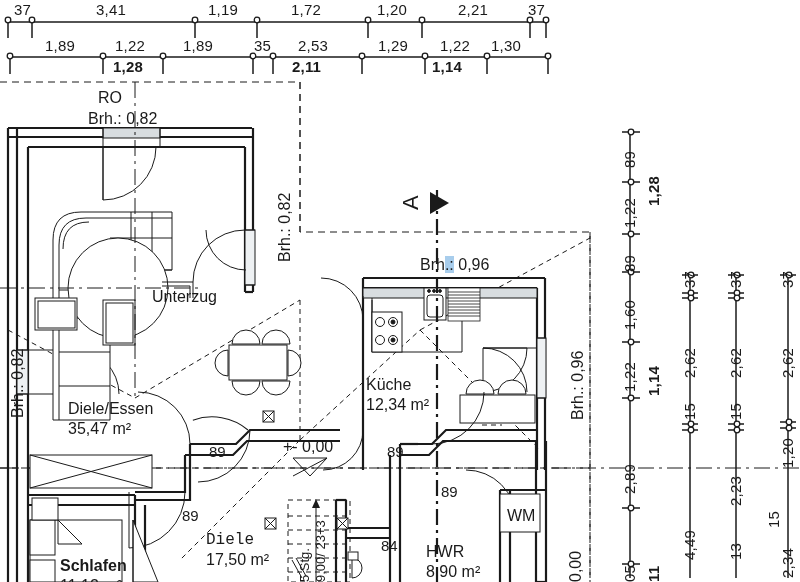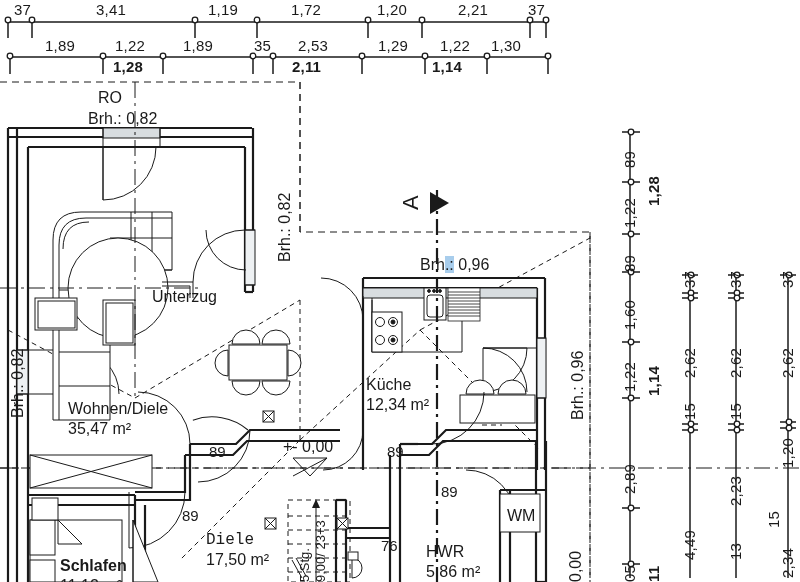--- a/index.html
+++ b/index.html
@@ -551,40 +551,40 @@
 <div class="lbl roomname" style="left:88px;top:111px;">Brh.: 0,82</div>
 
 <div class="lbl roomname vert" style="left:277px;top:262px;transform:rotate(-90deg);">Brh.: 0,82</div>
 <div class="lbl roomname vert" style="left:10px;top:418px;transform:rotate(-90deg);">Brh.: 0,82</div>
 <div class="lbl roomname vert" style="left:570px;top:420px;transform:rotate(-90deg);">Brh.: 0,96</div>
 
 <div class="lbl roomname" style="left:420px;top:257px;"><span>Brh</span><span class="sel">.:</span><span> 0,96</span></div>
 
 <div class="lbl roomname" style="left:152px;top:289px;">Unterzug</div>
 
-<div class="lbl roomname" style="left:68px;top:401px;">Wohnen/Diele</div>
+<div class="lbl roomname" style="left:68px;top:401px;">Diele/Essen</div>
 <div class="lbl roomarea" style="left:68px;top:421px;">35,47 m²</div>
 
 <div class="lbl roomname" style="left:366px;top:377px;">Küche</div>
 <div class="lbl roomarea" style="left:366px;top:397px;">12,34 m²</div>
 
 <div class="lbl roomname" style="left:206px;top:532px;font-family:Liberation Mono, monospace;">Diele</div>
 <div class="lbl roomarea" style="left:206px;top:552px;">17,50 m²</div>
 
 <div class="lbl roomname" style="left:426px;top:544px;">HWR</div>
-<div class="lbl roomarea" style="left:426px;top:564px;">5,86 m²</div>
+<div class="lbl roomarea" style="left:426px;top:564px;">8,90 m²</div>
 
 <div class="lbl roomname" style="left:60px;top:558px;font-weight:bold;">Schlafen</div>
 <div class="lbl roomarea" style="left:60px;top:578px;">11,12 m²</div>
 
 <div class="lbl small" style="left:209px;top:444px;">89</div>
 <div class="lbl small" style="left:387px;top:444px;">89</div>
 <div class="lbl small" style="left:182px;top:508px;">89</div>
 <div class="lbl small" style="left:441px;top:484px;">89</div>
-<div class="lbl small" style="left:381px;top:538px;">76</div>
+<div class="lbl small" style="left:381px;top:538px;">84</div>
 
 <div class="lbl roomname" style="left:283px;top:439px;">+- 0,00</div>
 <div class="lbl roomname vert" style="left:568px;top:582px;transform:rotate(-90deg);">0,00</div>
 
 <div class="lbl roomname vert" style="left:400px;top:210px;transform:rotate(-90deg);font-size:22px;">A</div>
 
 <div class="lbl small vert" style="left:298px;top:582px;transform:rotate(-90deg);font-size:13px;">5 Stg.</div>
 <div class="lbl small vert" style="left:314px;top:582px;transform:rotate(-90deg);font-size:13px;">9,00/ 23+3</div>
 
 <div class="lbl roomname" style="left:507px;top:508px;">WM</div>

